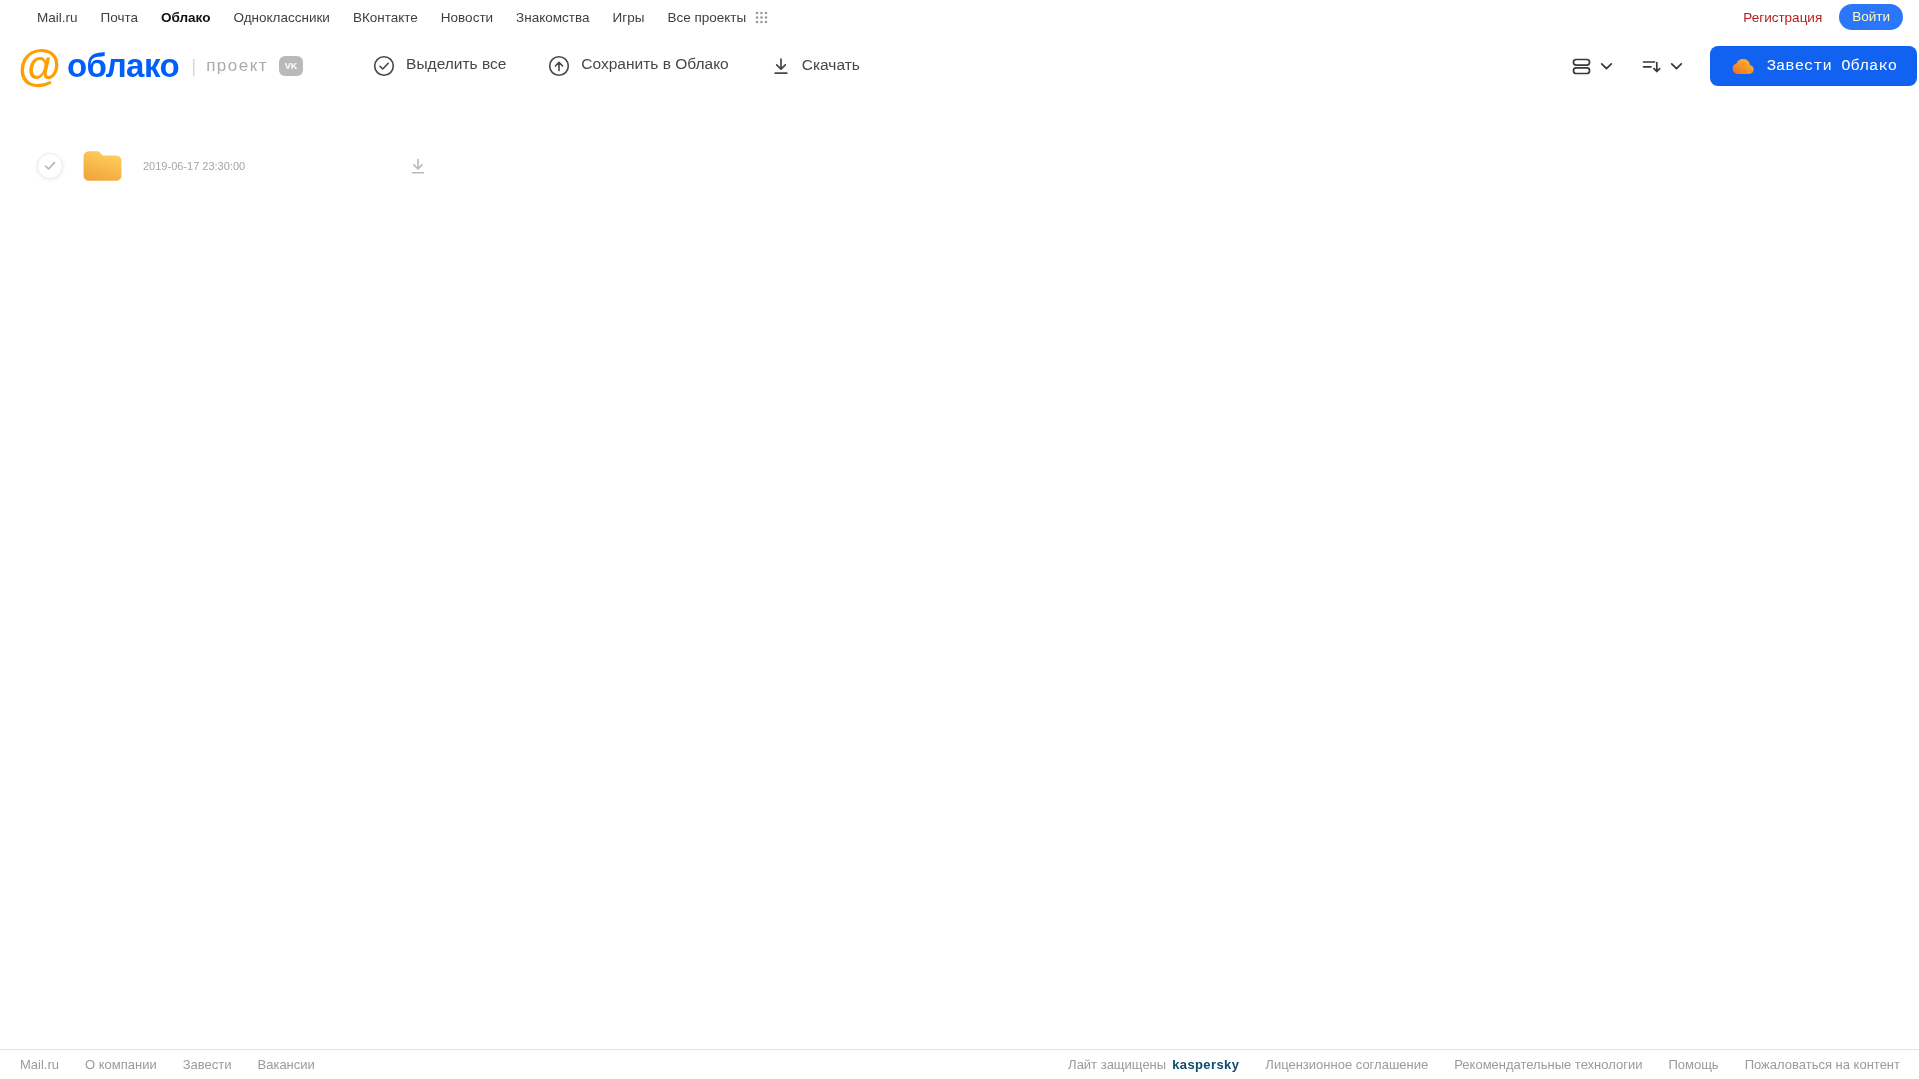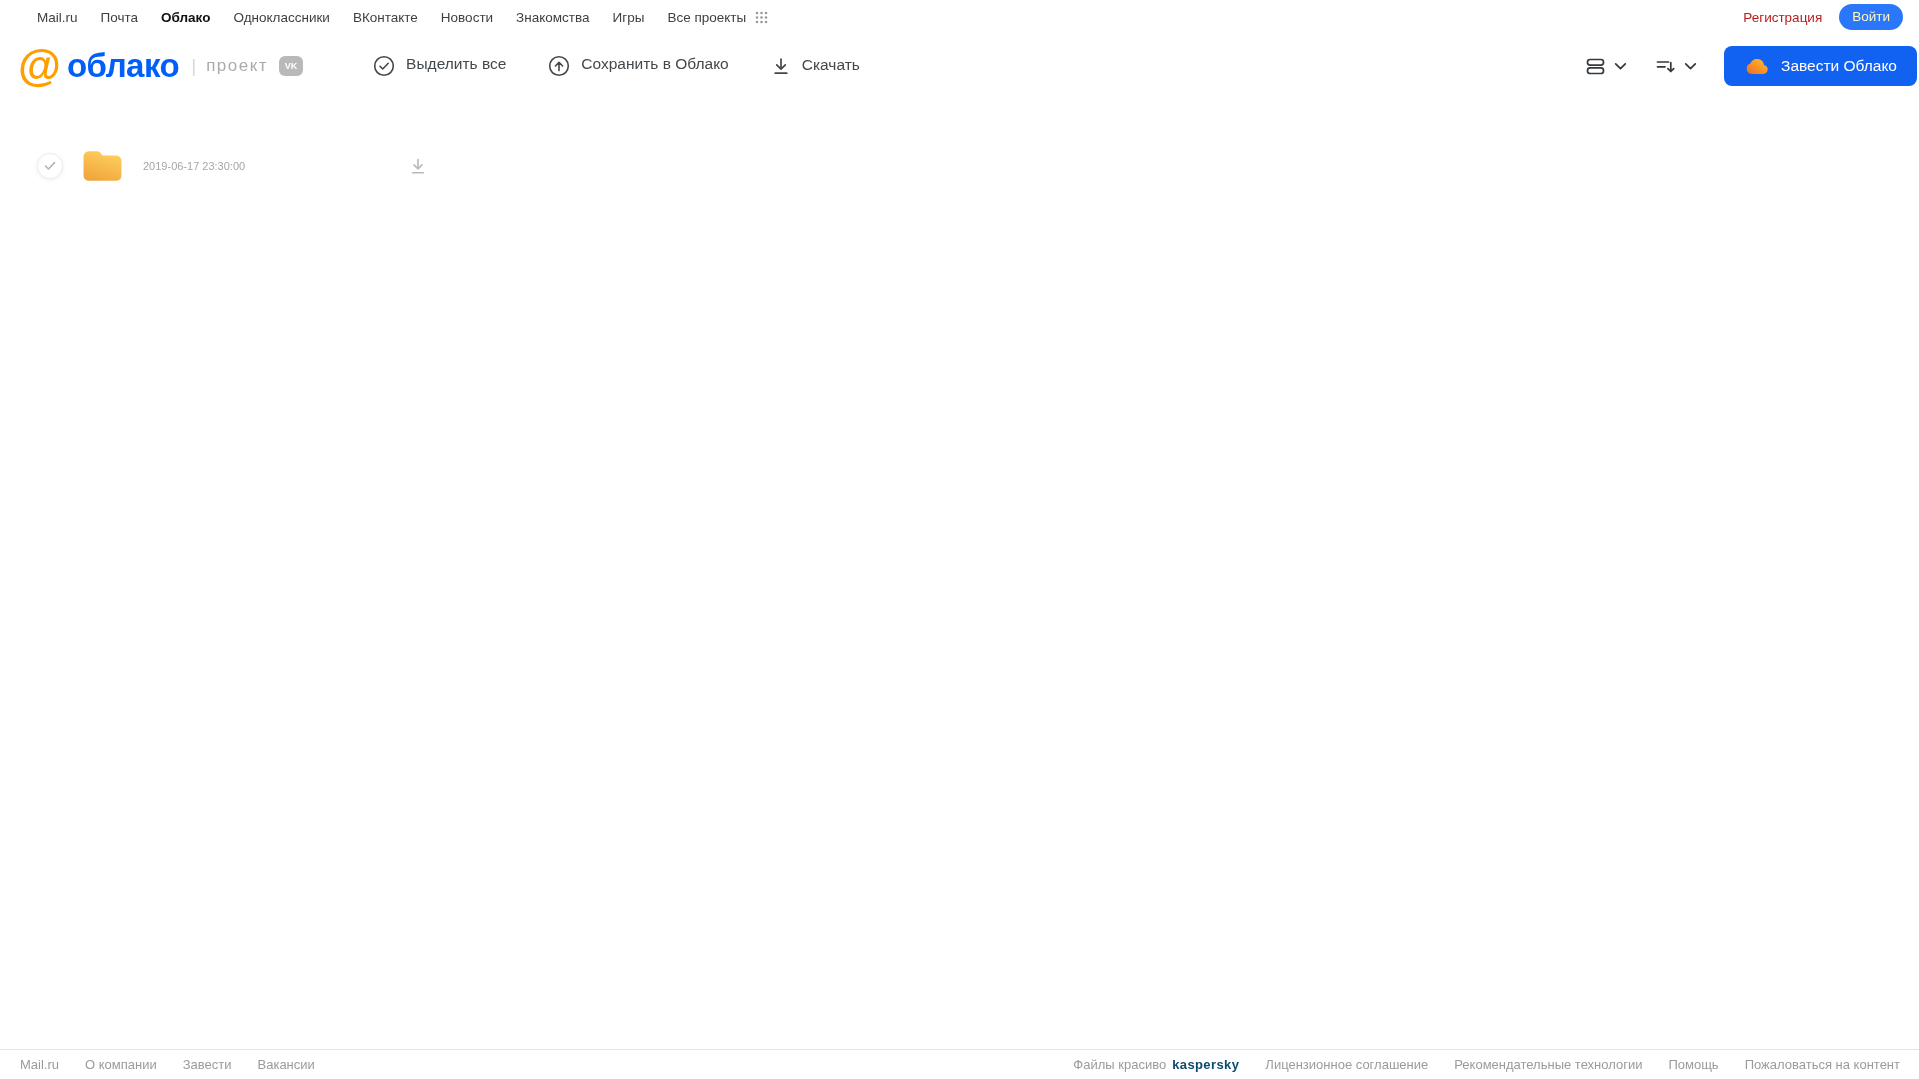--- a/index.html
+++ b/index.html
@@ -18,21 +18,21 @@
   
   .header { display:flex; align-items:center; height:64px; padding:0 2px 0 18px; }
   .logo { display:flex; align-items:center; cursor:pointer; }
   .at-glyph { color:#FF9E00; font-size:44px; font-weight:700; line-height:40px; margin-right:6px; }
   .logo-text { color:#005FF9; font-size:33px; font-weight:700; letter-spacing:-0.5px; }
   .logo-divider { color:#d8d8d8; font-size:19px; margin:0 10px 0 12px; font-weight:400; }
   .project-label { color:#ababab; font-size:17px; letter-spacing:1.5px; margin-right:11px; }
   .vk-badge { width:24px; height:20px; background:#b9b9b9; border-radius:6px; color:#fff; font-size:9px; font-weight:800; display:flex; align-items:center; justify-content:center; }
   .toolbar { display:flex; align-items:center; gap:42px; margin-left:70px; }
   .toolbar-item { display:flex; align-items:flex-start; gap:11px; font-size:15.5px; color:#43484c; cursor:pointer; }
-  .header-right { margin-left:auto; display:flex; align-items:center; }
+  .header-right { margin-left:auto; display:flex; align-items:center;font-family:Liberation Mono, monospace; }
   .icon-group { display:flex; align-items:center; gap:7px; cursor:pointer; margin-right:27px; }
   .cta-btn { display:flex; align-items:center; gap:11px; background:#1262F2; color:#fff; border:none; border-radius:8px; height:40px; padding:0 20px; font-size:15.5px; font-family:inherit; cursor:pointer; }
 
   
   .page-title { font-size:26px; font-weight:400; color:#202020; margin:32px 0 0 20px; }
   .file-row { display:flex; align-items:center; margin-top:46px; padding:0 25px 0 37px; height:44px; cursor:pointer; }
   .row-check { width:26px; height:26px; border-radius:50%; background:#fff; border:1px solid #ededed; box-shadow:0 1px 4px rgba(0,0,0,.07); display:flex; align-items:center; justify-content:center; margin-right:17px; flex:none; cursor:pointer; }
   .folder-ic { margin-right:18px; flex:none; display:flex; }
   .file-name { font-size:15px; color:#242424; flex:1; }
   .file-date { font-size:11px; color:#a6a6a6; margin-right:163px; white-space:nowrap; }
@@ -197,21 +197,21 @@
 
 <div class="footer">
   <div class="footer-left">
     <span class="footer-link">Mail.ru</span>
     <span class="footer-link">О компании</span>
     <span class="footer-link">Завести</span>
     <span class="footer-link">Вакансии</span>
   </div>
   <div class="footer-right">
     <span class="kasp-wrap">
-      <span>Файлы красиво</span>
+      <span>Лайт защищены</span>
       <span class="kaspersky">kaspersky</span>
     </span>
     <span class="footer-link">Лицензионное соглашение</span>
     <span class="footer-link">Рекомендательные технологии</span>
     <span class="footer-link">Помощь</span>
     <span class="footer-link">Пожаловаться на контент</span>
   </div>
 </div>
 
 </body></html>

